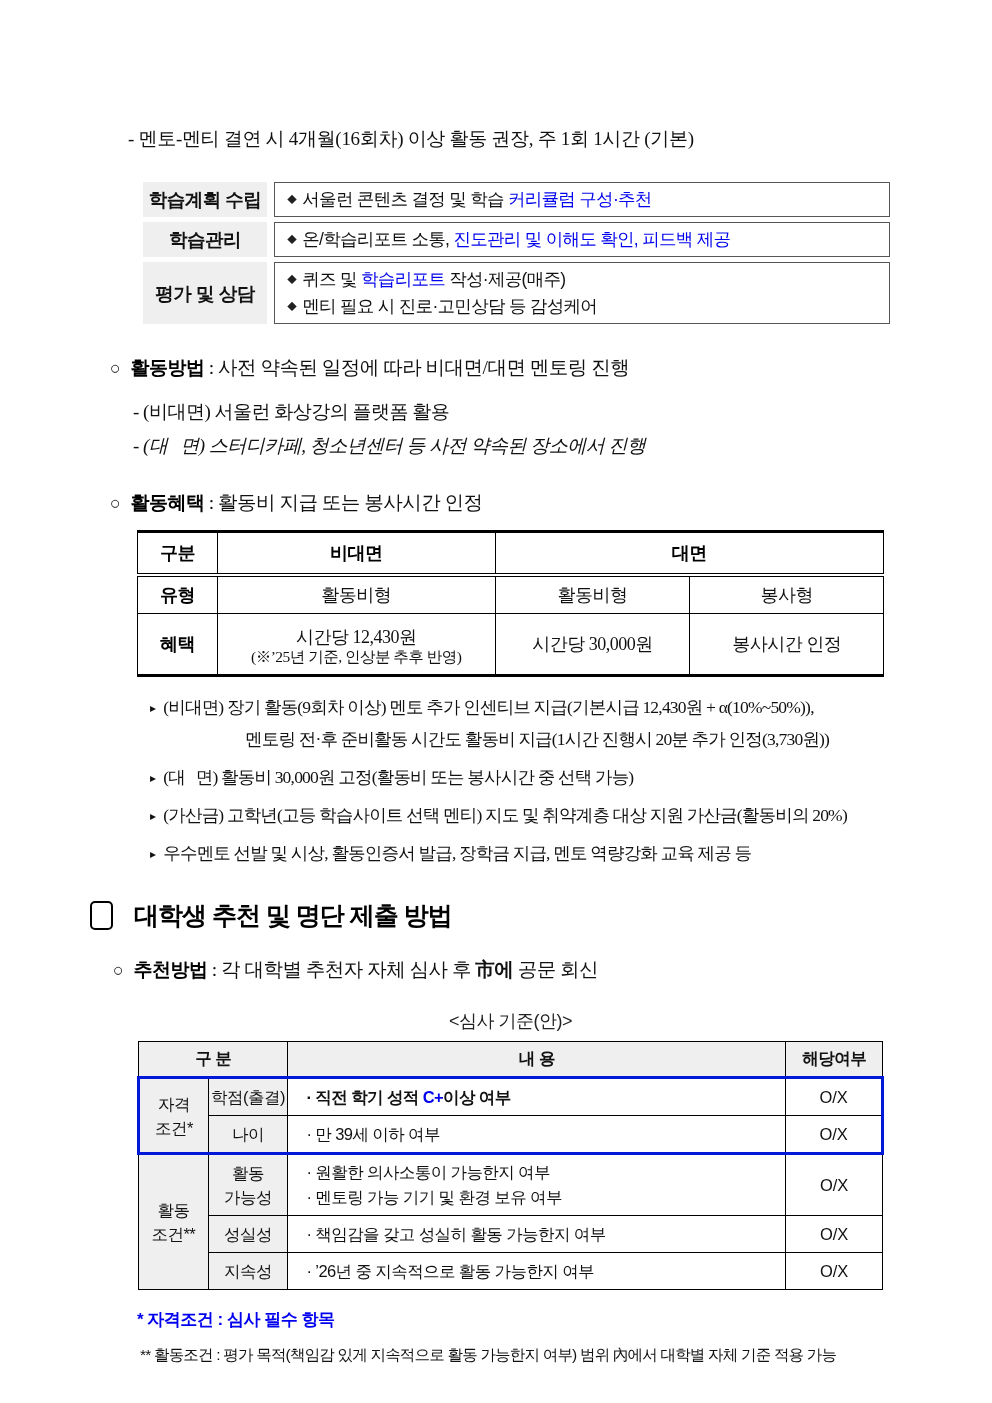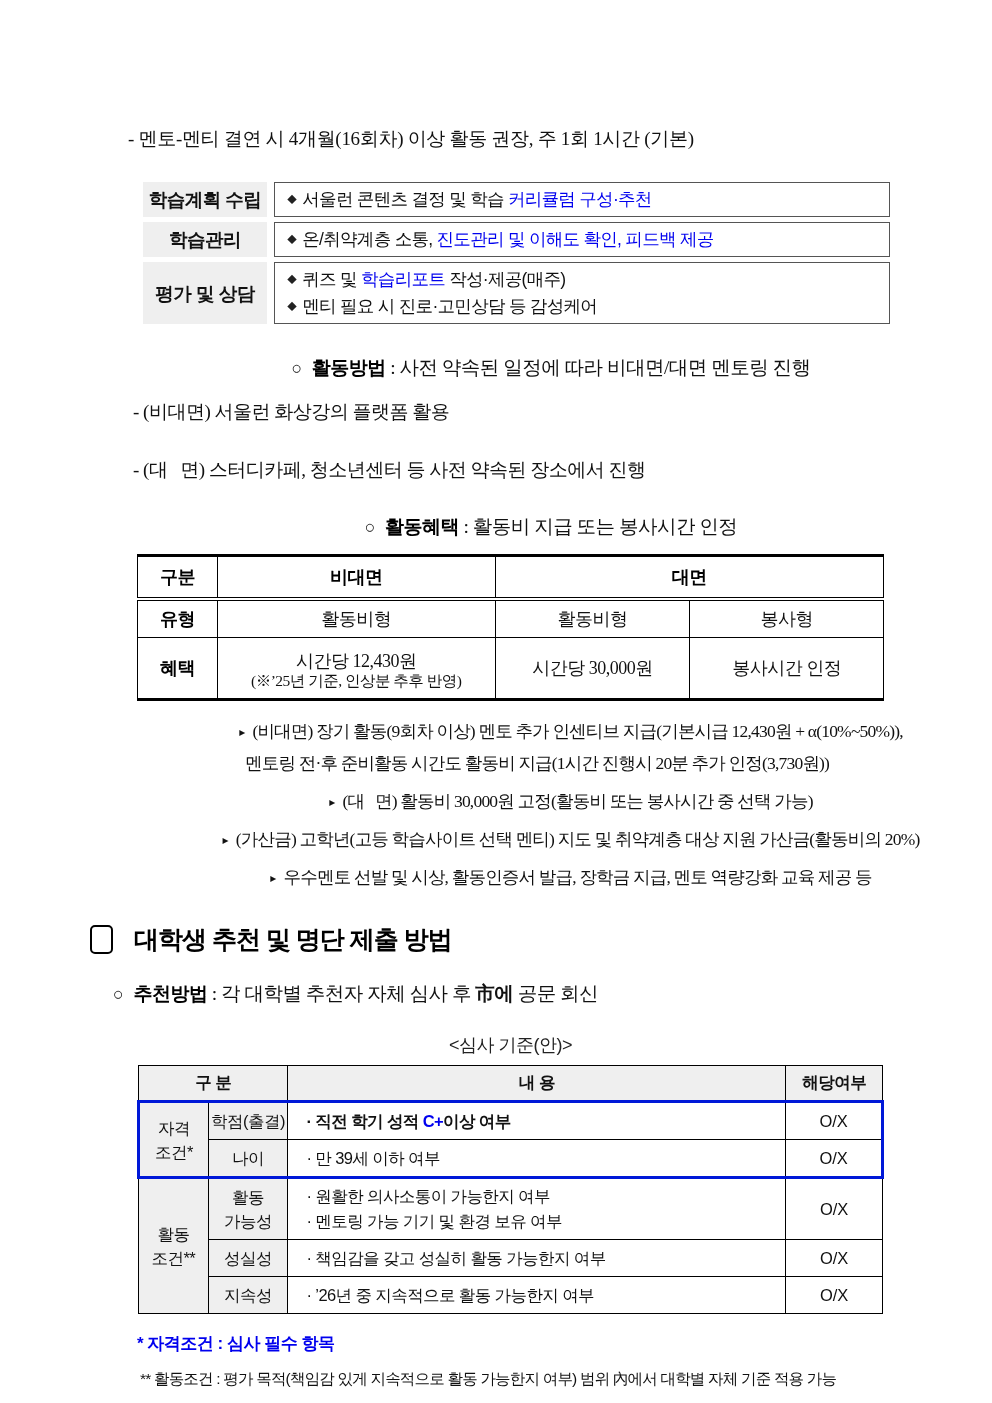--- a/index.html
+++ b/index.html
@@ -22,36 +22,36 @@
   .roles-content{flex:1;border:1.2px solid #555;padding:3px 12px;font-size:17.5px;line-height:26px;
                  color:#111;letter-spacing:-0.7px;background:#fff;}
   .dbul{font-size:10px;vertical-align:2px;margin-right:6px;color:#222;}
   .blue{color:var(--accent-blue);}
 
   
   .oline{margin-left:110px;font-size:19.5px;letter-spacing:-0.5px;color:#111;}
   .omark{font-size:18px;margin-right:10px;}
   .olabel{font-family:"Liberation Sans",sans-serif;font-weight:bold;font-size:19px;color:#000;}
   .sub-line{margin-left:133px;font-size:19px;letter-spacing:-0.5px;color:#111;}
-  .mt30{margin-top:30px;text-align:center;} .mt18{margin-top:18px;} .mt16{margin-top:32px;}
+  .mt30{margin-top:30px;} .mt18{margin-top:18px;} .mt16{margin-top:8px;font-style:italic;}
 
   
   .benefit-table{margin:14px 0 0 137px;width:747px;border-collapse:collapse;text-align:center;
                  border-top:3px solid #000;border-bottom:3px solid #000;}
   .benefit-table th,.benefit-table td{border:1px solid #000;}
   .benefit-table th{font-family:"Liberation Sans",sans-serif;font-weight:bold;font-size:18px;letter-spacing:-0.5px;}
   .benefit-table td{font-size:18px;letter-spacing:-0.5px;color:#111;margin-left:40px;}
   .bhead th{border-bottom:4px double #000;height:38px;}
   .brow-type>*{height:34px;}
   .brow-benefit>*{height:58px;}
   .benefit-sub{font-size:15.5px;display:block;line-height:18px;}
   .benefit-main{display:block;line-height:22px;margin-top:3px;}
 
   
-  .note{margin:14px 0 0 150px;font-size:17.5px;letter-spacing:-0.8px;color:#111;text-align:center;}
+  .note{margin:14px 0 0 150px;font-size:17.5px;letter-spacing:-0.8px;color:#111;}
   .note-cont{margin:8px 0 0 245px;font-size:17.5px;letter-spacing:-0.8px;color:#111;}
   .nbul{font-size:12px;margin-right:8px;vertical-align:1px;color:#111;}
 
   
   .heading{margin:34px 0 0 90px;display:flex;align-items:center;gap:21px;
            font-family:"Liberation Sans",sans-serif;font-weight:bold;font-size:25px;color:#000;letter-spacing:-1px;}
   .heading-square{width:19px;height:25px;border:2.5px solid #000;border-radius:5px;flex:0 0 auto;}
 
   .caption{margin:26px 0 0 137px;width:747px;text-align:center;
            font-family:"Liberation Sans",sans-serif;font-size:18px;letter-spacing:-0.5px;color:#222;}
@@ -87,21 +87,21 @@
   <div class="roles-table">
     <div class="roles-row">
       <div class="roles-label">학습계획 수립</div>
       <div class="roles-content">
         <div><span class="dbul">◆</span><span>서울런 콘텐츠 결정 및 학습 </span><span class="blue">커리큘럼 구성·추천</span><span></span></div>
       </div>
     </div>
     <div class="roles-row">
       <div class="roles-label">학습관리</div>
       <div class="roles-content">
-        <div><span class="dbul">◆</span><span>온/취약계층 소통, </span><span class="blue">진도관리 및 이해도 확인, 피드백 제공</span><span></span></div>
+        <div><span class="dbul">◆</span><span>온/학습리포트 소통, </span><span class="blue">진도관리 및 이해도 확인, 피드백 제공</span><span></span></div>
       </div>
     </div>
     <div class="roles-row">
       <div class="roles-label">평가 및 상담</div>
       <div class="roles-content">
         <div><span class="dbul">◆</span><span>퀴즈 및 </span><span class="blue">학습리포트</span><span> 작성·제공(매주)</span></div>
         <div><span class="dbul">◆</span><span>멘티 필요 시 진로·고민상담 등 감성케어</span><span class="blue"></span><span></span></div>
       </div>
     </div>
   </div>

